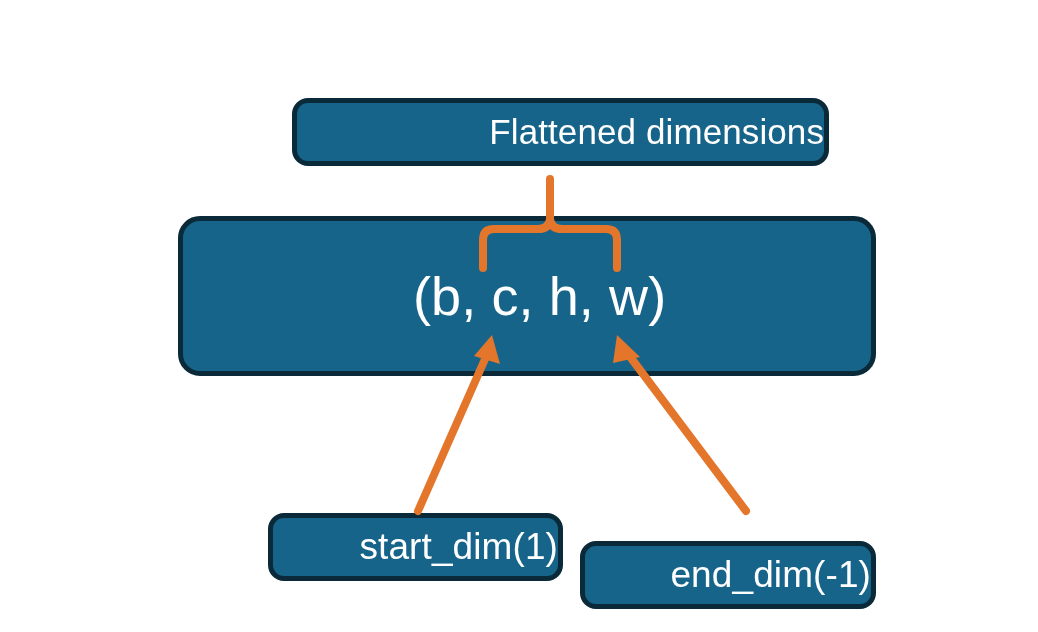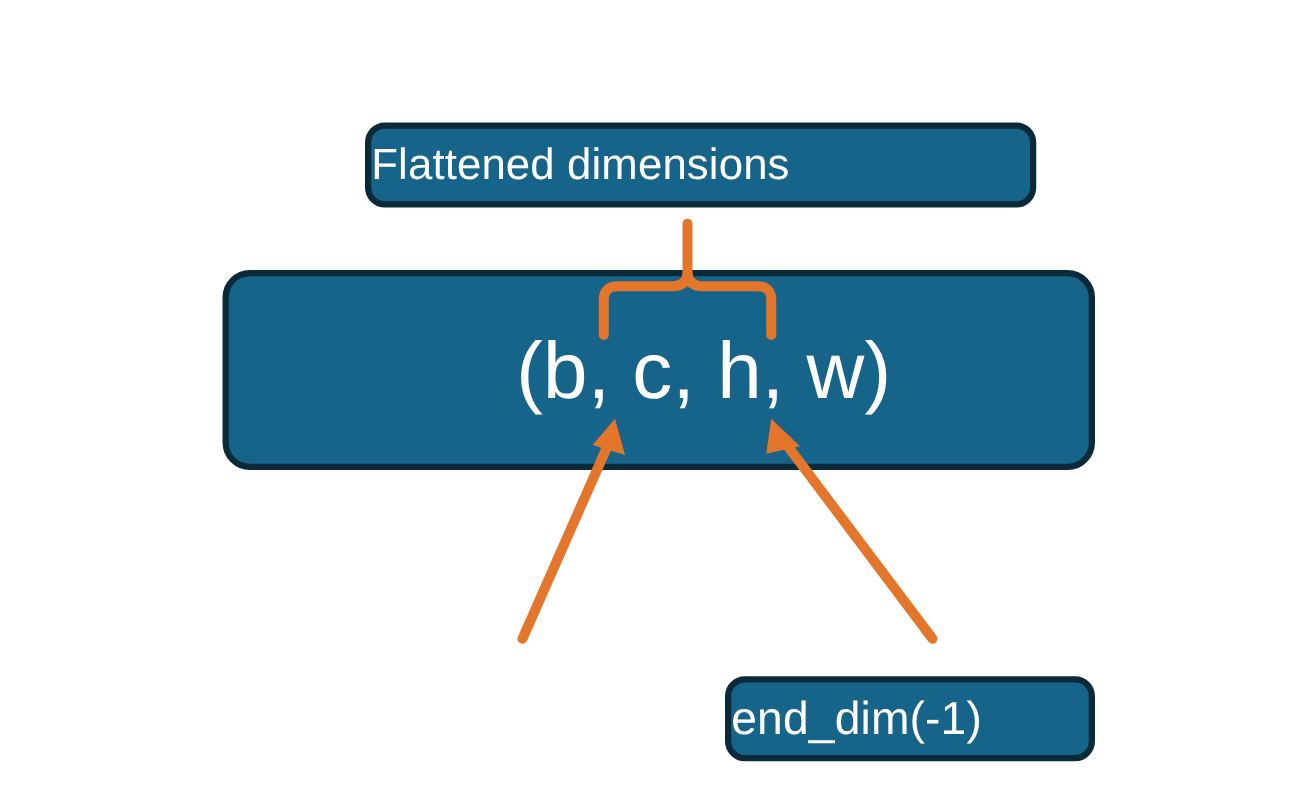--- a/index.html
+++ b/index.html
@@ -16,42 +16,42 @@
     font-family: "Liberation Sans", sans-serif;
   }
   .node-box {
     position: absolute;
     box-sizing: border-box;
     background: #16648a;
     border: 5px solid #0b2a39;
     border-radius: 14px;
     display: flex;
     align-items: center;
-    justify-content: flex-start;
+    justify-content: flex-end;
     color: #ffffff;
     font-family: "Liberation Sans", sans-serif;
     font-weight: 400;
     white-space: nowrap;
     letter-spacing: 0.1px;
   }
   #box-flattened {
     left: 292px;
     top: 98px;
     width: 537px;
     height: 68px;
     border-radius: 16px;
     font-size: 35px;
   }
   #box-shape {
     left: 178px;
     top: 216px;
     width: 698px;
     height: 160px;
     border-radius: 22px;
-    font-size: 64px;
+    font-size: 54px;
     justify-content: flex-start;
     padding-left: 230px;
   }
   #box-start-dim {
     left: 268px;
     top: 513px;
     width: 295px;
     height: 68px;
     border-radius: 16px;
     font-size: 37px;
@@ -82,20 +82,23 @@
 <div id="canvas">
 
   <div class="node-box" id="box-flattened">
     <span class="shape-label">Flattened dimensions</span>
   </div>
 
   <div class="node-box" id="box-shape">
     <span class="shape-label">(b, c, h, w)</span>
   </div>
 
+  <div class="node-box" id="box-start-dim">
+    <span class="shape-label">start_dim(1)</span>
+  </div>
 
   <div class="node-box" id="box-end-dim">
     <span class="shape-label">end_dim(-1)</span>
   </div>
 
   <svg id="overlay" viewBox="0 0 1038 632" width="1038" height="632">
 
     <path d="M 483 268
              L 483 240
              Q 483 229 494 229

